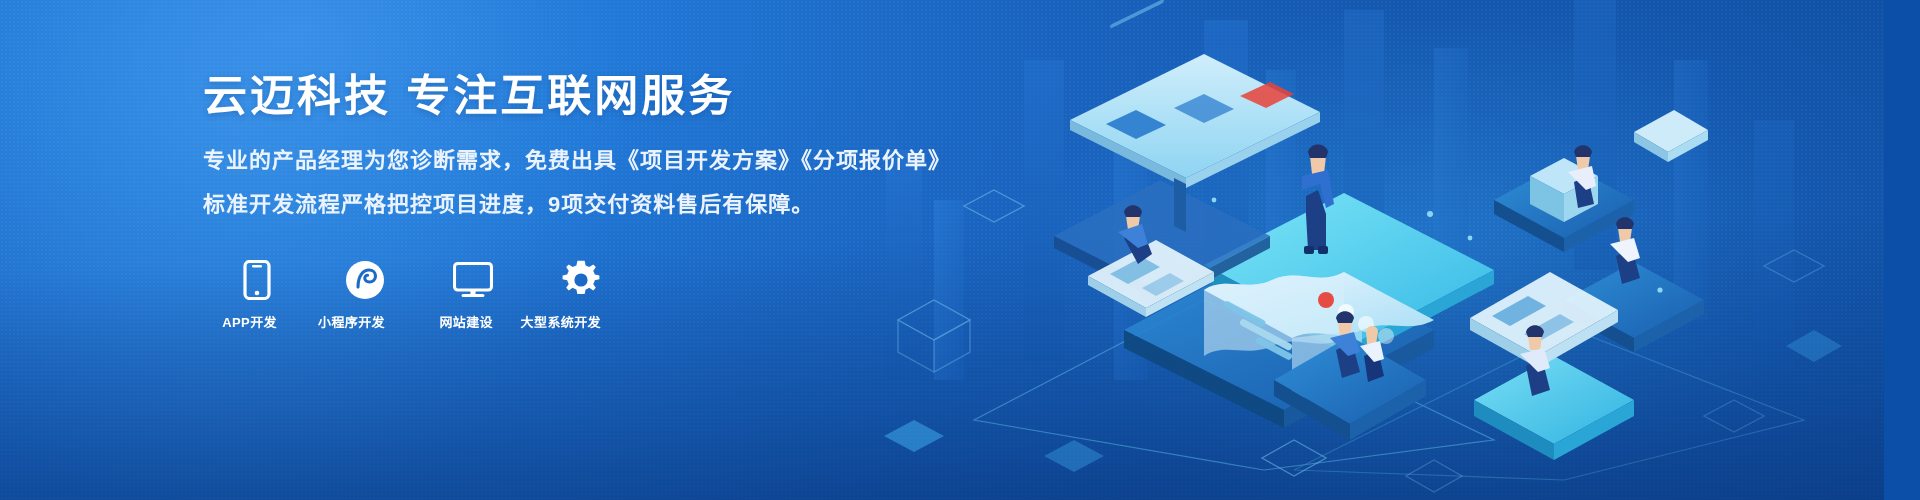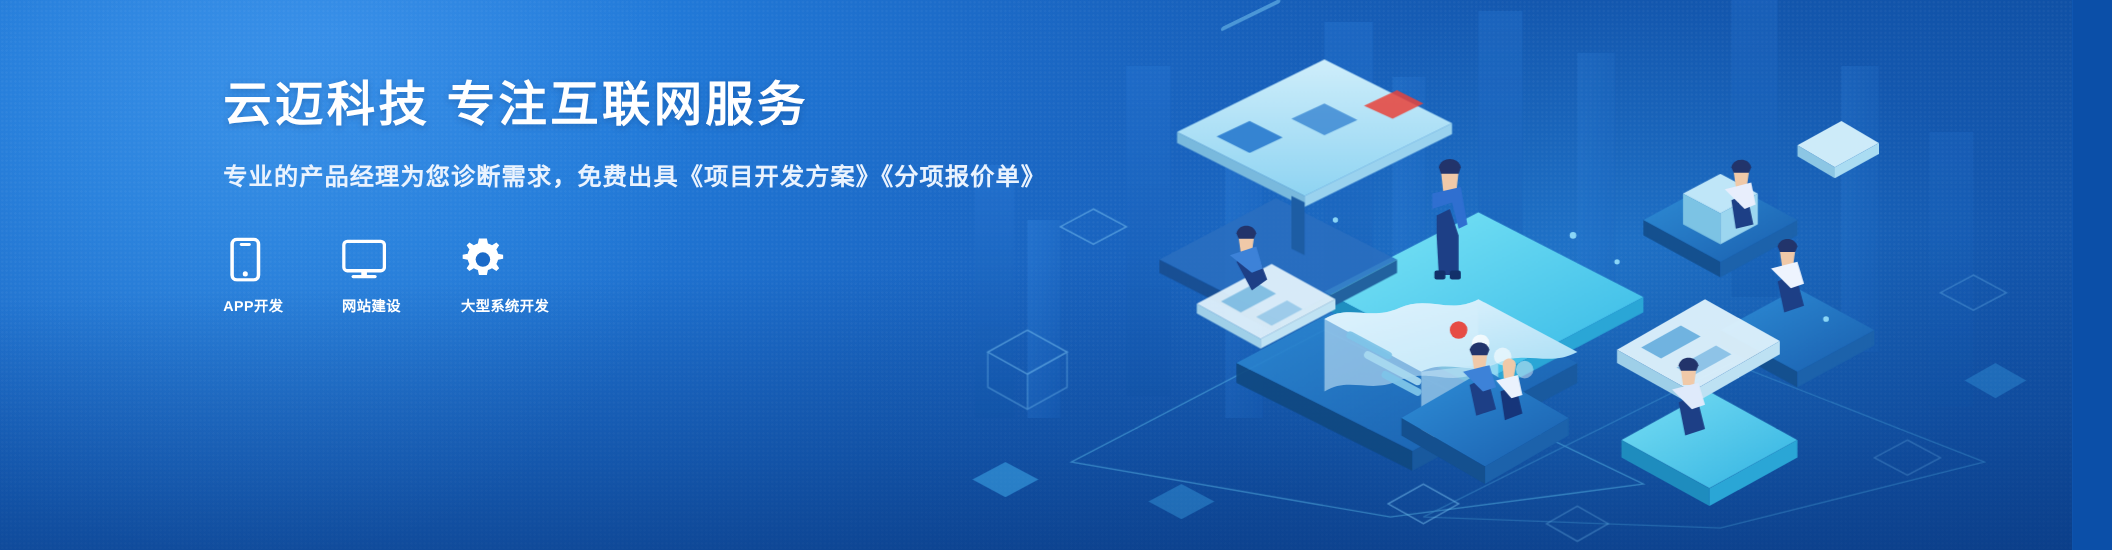--- a/index.html
+++ b/index.html
@@ -89,21 +89,21 @@
   .services {
     display: flex;
     align-items: flex-start;
     gap: 34px;
     margin-top: 38px;
   }
   .service-item {
     width: 74px;
     display: flex;
     flex-direction: column;
-    align-items: flex-start;
+    align-items: flex-end;
   }
   .service-icon {
     width: 40px;
     height: 40px;
     display: flex;
     align-items: center;
     justify-content: center;
   }
   .service-icon svg { display: block; }
   .service-label {
@@ -369,35 +369,45 @@
       </g>
     </svg>
   </div>
 
   <div class="content">
 
     <div class="headline">云迈科技 专注互联网服务</div>
 
     <div class="subline">
       <p>专业的产品经理为您诊断需求，免费出具《项目开发方案》《分项报价单》</p>
+      <p>标准开发流程严格把控项目进度，9项交付资料售后有保障。</p>
     </div>
 
     <div class="services">
 
       <div class="service-item">
         <span class="service-icon">
           <svg width="34" height="40" viewBox="0 0 34 40" xmlns="http://www.w3.org/2000/svg" fill="#ffffff">
             <rect x="5" y="1.5" width="24" height="37" rx="4.5" fill="none" stroke="#ffffff" stroke-width="3.2"></rect>
             <rect x="12" y="5" width="10" height="2.6" rx="1.3"></rect>
             <circle cx="17" cy="33" r="2.3"></circle>
           </svg>
         </span>
         <span class="service-label">APP开发</span>
       </div>
 
+      <div class="service-item">
+        <span class="service-icon">
+          <svg width="40" height="40" viewBox="0 0 40 40" xmlns="http://www.w3.org/2000/svg">
+            <circle cx="20" cy="20" r="19" fill="#ffffff"></circle>
+            <path d="M13 27 C13 16, 18 10, 24 10 C28 10, 30.5 12.8, 30.5 16 C30.5 19.4, 27.8 22, 24.3 22 C21.6 22, 19.8 20.4, 19.8 18.3 C19.8 16.5, 21 15.2, 22.6 15.2" fill="none" stroke="#1b6ac8" stroke-width="3.1" stroke-linecap="round"></path>
+          </svg>
+        </span>
+        <span class="service-label">小程序开发</span>
+      </div>
 
 
       <div class="service-item">
         <span class="service-icon">
           <svg width="42" height="38" viewBox="0 0 42 38" xmlns="http://www.w3.org/2000/svg" fill="#ffffff">
             <rect x="1.6" y="1.6" width="38.8" height="28" rx="3.4" fill="none" stroke="#ffffff" stroke-width="3.2"></rect>
             <rect x="18.3" y="29" width="5.4" height="5"></rect>
             <rect x="9" y="33.6" width="24" height="3.2" rx="1.6"></rect>
           </svg>
         </span>

